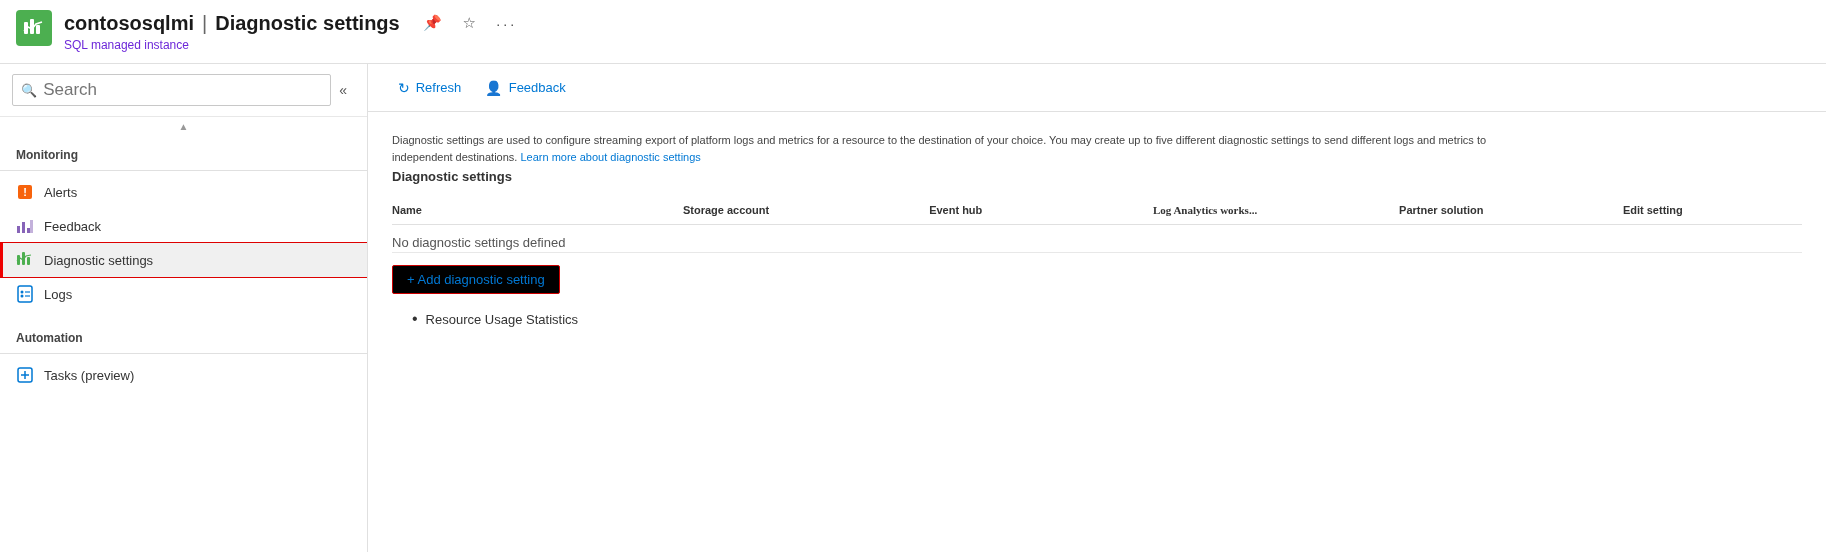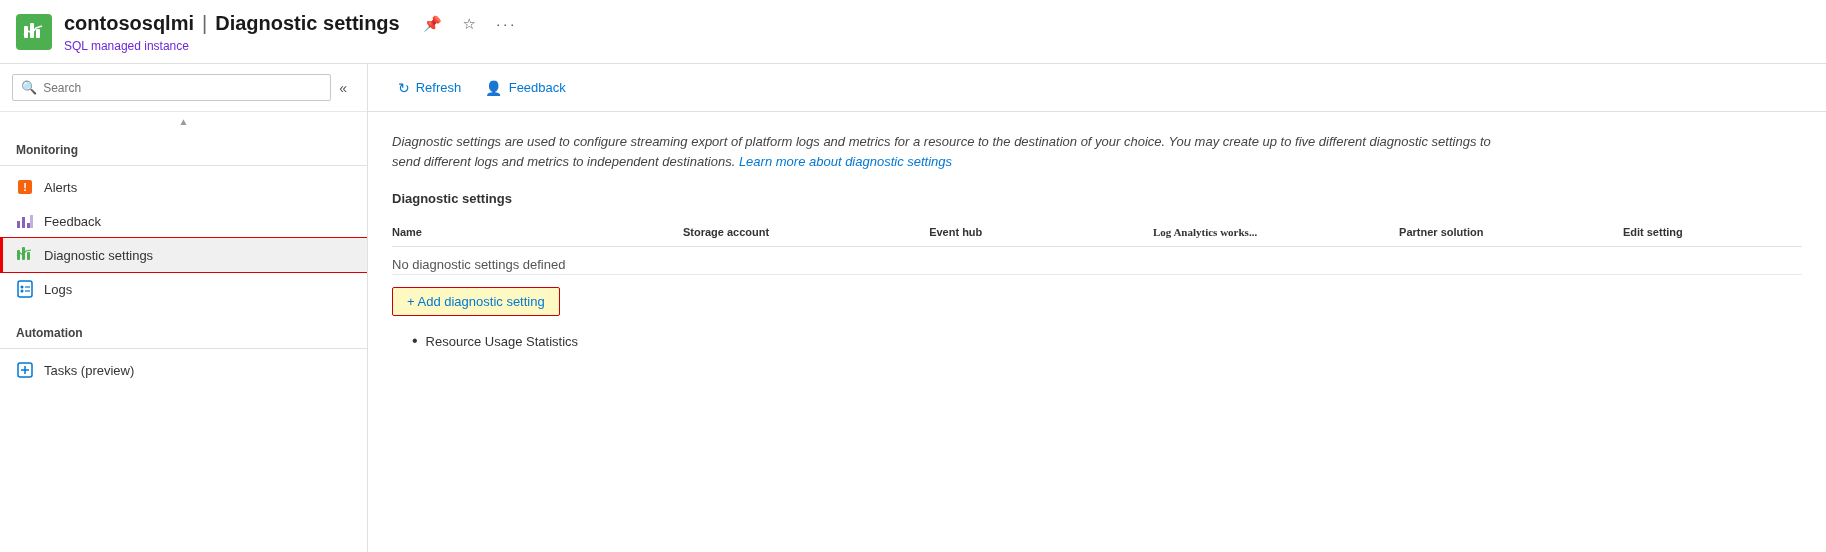--- a/index.html
+++ b/index.html
@@ -2,21 +2,21 @@
 <html><head>
   <meta charset="utf-8">
   <style>
     * { box-sizing: border-box; margin: 0; padding: 0; }
     body { font-family: 'Segoe UI', Arial, sans-serif; font-size: 13px; color: #333; background: #fff; overflow: hidden; }
 
     .app-container { display: flex; flex-direction: column; height: 552px; width: 1826px; }
 
     
     .top-header {
-      display: flex; align-items: center; padding: 10px 16px; border-bottom: 1px solid #e0e0e0;
+      display: flex; align-items: flex-start; padding: 10px 16px; border-bottom: 1px solid #e0e0e0;
       min-height: 64px; background: #fff;
     }
     .app-icon {
       width: 36px; height: 36px; background: #4caf50; border-radius: 4px;
       display: flex; align-items: center; justify-content: center; margin-right: 12px; flex-shrink: 0;
     }
     .app-icon svg { width: 22px; height: 22px; }
     .header-title-block { display: flex; flex-direction: column; flex: 1; }
     .header-main-title { font-size: 20px; font-weight: 600; color: #1a1a1a; display: flex; align-items: center; gap: 8px; }
     .header-subtitle { font-size: 12px; color: #6d28d9; margin-top: 2px; }
@@ -30,21 +30,21 @@
     .sidebar {
       width: 368px; min-width: 368px; border-right: 1px solid #e0e0e0;
       display: flex; flex-direction: column; background: #fff; overflow-y: auto;
     }
     .search-area { padding: 10px 12px; border-bottom: 1px solid #e8e8e8; display: flex; align-items: center; }
     .search-box {
       display: flex; align-items: center; border: 1px solid #c8c8c8; border-radius: 2px;
       padding: 5px 8px; flex: 1; background: #fff;
     }
     .search-box input {
-      border: none; outline: none; font-size: 12px; width: 100%; background: transparent; color: #333;
+      border: none; outline: none; font-size: 17px; width: 100%; background: transparent; color: #333;
     }
     .search-icon { color: #888; margin-right: 6px; font-size: 13px; }
     .collapse-btn { background: none; border: none; cursor: pointer; color: #555; padding: 4px 8px; font-size: 14px; }
 
     .sidebar-section { padding: 0 0 8px 0; }
     .sidebar-section-title {
       font-size: 12px; font-weight: 700; color: #444; padding: 12px 16px 4px 16px;
       text-transform: none; letter-spacing: 0;
     }
     .sidebar-divider { border: none; border-top: 1px solid #e0e0e0; margin: 4px 0; }
@@ -69,21 +69,21 @@
       display: flex; align-items: center; padding: 8px 20px; border-bottom: 1px solid #e0e0e0;
       gap: 4px; min-height: 48px;
     }
     .toolbar-btn {
       display: flex; align-items: center; gap: 6px; background: none; border: none;
       cursor: pointer; color: #0078d4; font-size: 13px; padding: 6px 10px; border-radius: 2px;
     }
 
     
     .content-body { padding: 20px 24px; }
-    .description-text { font-size: 13px; color: #444; line-height: 1.5; margin-bottom: 20px; max-width: 1100px; font-style: italic; }
+    .description-text { font-size: 11px; color: #444; line-height: 1.5; margin-bottom: 4px; max-width: 1100px; }
     .description-link { color: #0078d4; text-decoration: none; }
 
     .section-title { font-size: 13px; font-weight: 600; color: #333; margin-bottom: 12px; }
 
     
     .diag-table { width: 100%; border-collapse: collapse; margin-bottom: 0; }
     .diag-table th {
       text-align: left; font-size: 11px; font-weight: 600; color: #333;
       padding: 8px 16px 8px 0; border-bottom: 1px solid #e0e0e0;
     }
@@ -96,21 +96,21 @@
     .th-eventhub { width: 200px; }
     .th-log-analytics { width: 220px; font-family: Liberation Serif, serif; }
     .th-partner { width: 200px; }
     .th-edit { width: 160px; }
 
     .no-settings-row td { color: #555; font-style: normal; }
 
     
     .add-setting-btn {
       display: inline-flex; align-items: center; gap: 4px;
-      border: 1px solid #cc0000; color: #0078d4; background: #fef9c3;
+      border: 1px solid #cc0000; color: #0078d4; background: #000000;
       padding: 6px 14px; font-size: 13px; cursor: pointer; margin-top: 12px; margin-bottom: 16px;
       border-radius: 2px;
     }
 
     .click-instruction { font-size: 13px; color: #444; margin-bottom: 10px; }
     .bullet-list { list-style: none; padding-left: 20px; }
     .bullet-list li { font-size: 13px; color: #333; margin-bottom: 4px; display: flex; align-items: center; gap: 8px; }
     .bullet-list li::before { content: '•'; font-size: 16px; color: #333; }
 
     

